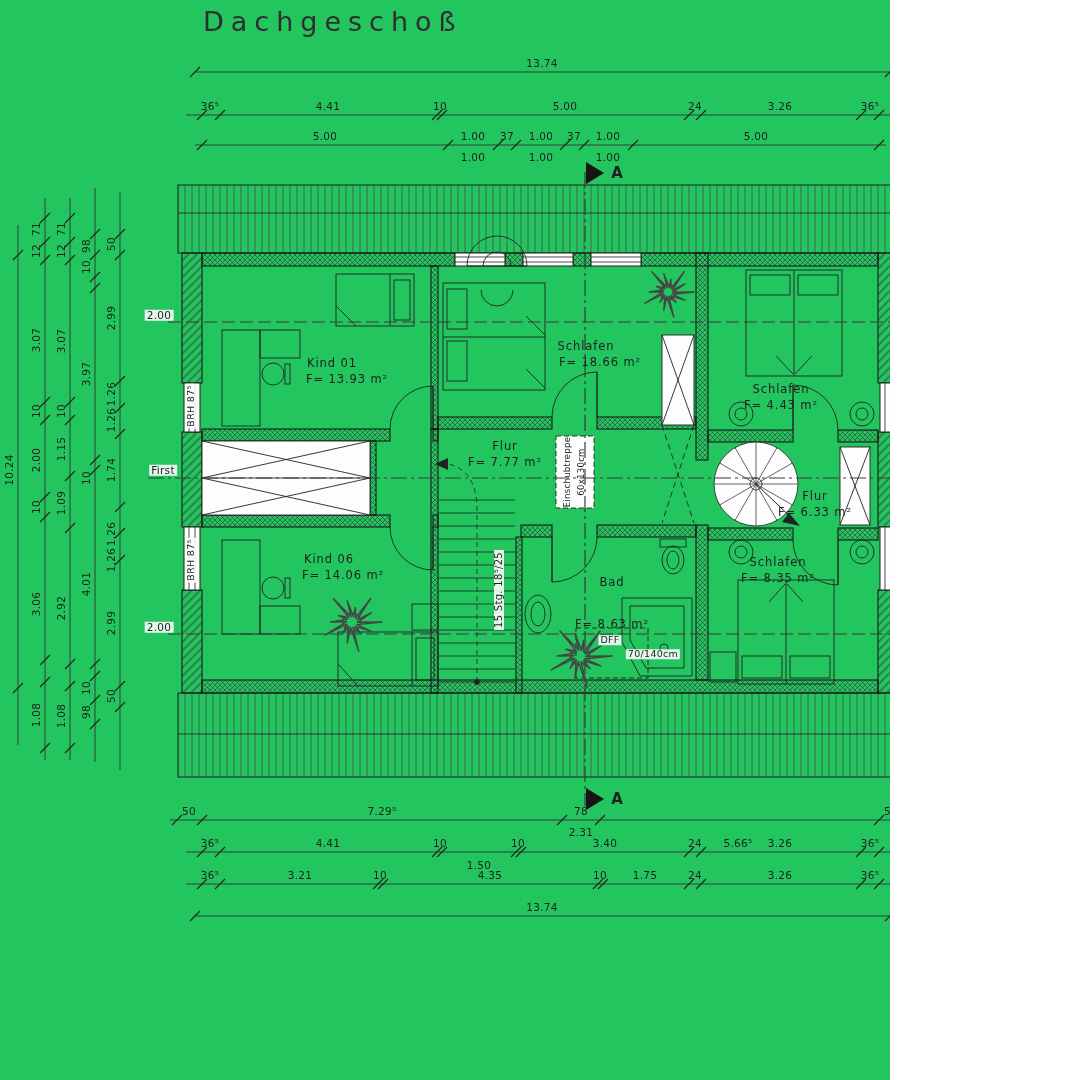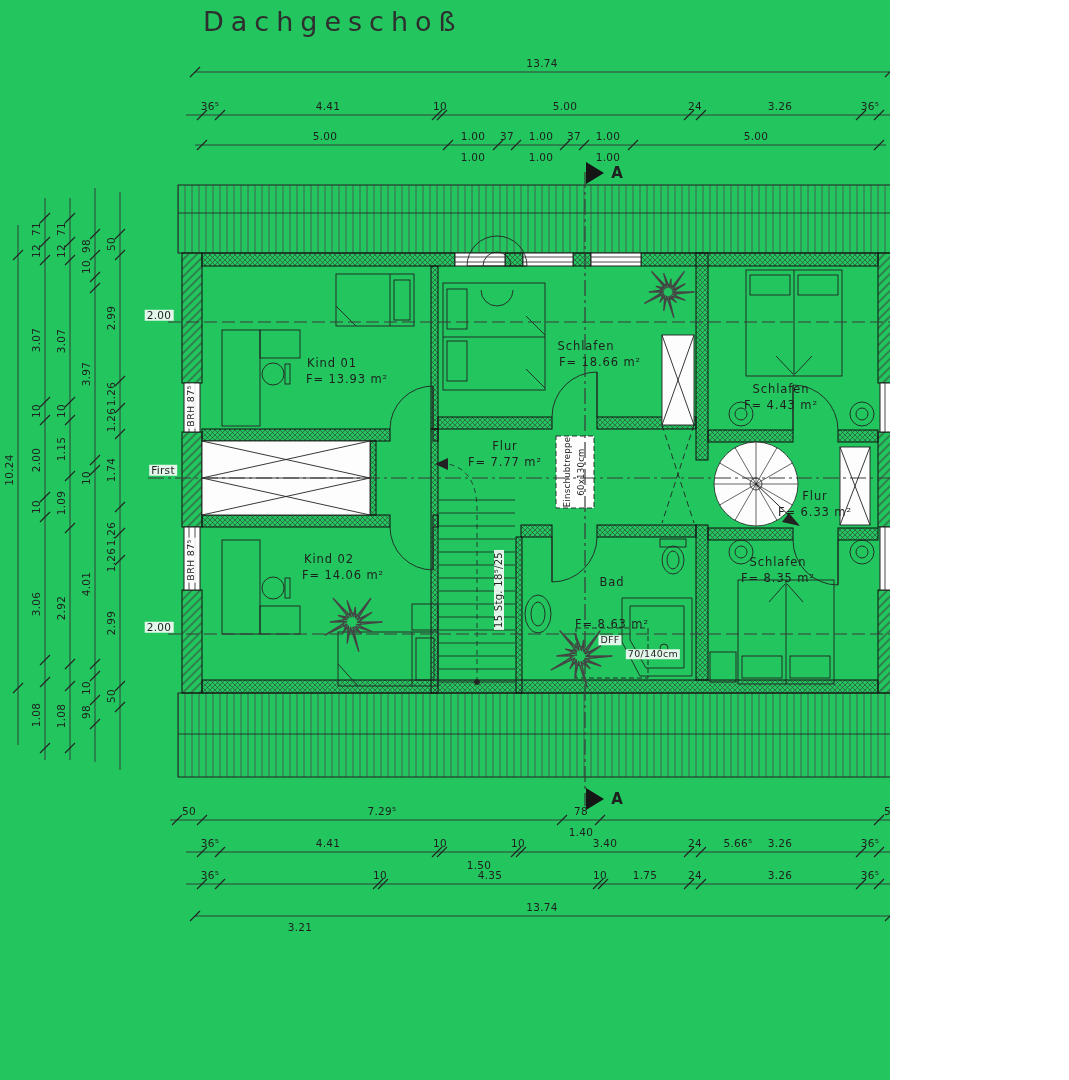--- a/index.html
+++ b/index.html
@@ -446,32 +446,32 @@
       <span class="lbl" style="left: 608px; top: 136px;">1.00</span>
       <span class="lbl" style="left: 756px; top: 136px;">5.00</span>
       <span class="lbl" style="left: 473px; top: 157px;">1.00</span>
       <span class="lbl" style="left: 541px; top: 157px;">1.00</span>
       <span class="lbl" style="left: 608px; top: 157px;">1.00</span>
       <span class="lbl" style="left: 189px; top: 811px;">50</span>
       <span class="lbl" style="left: 382px; top: 811px;">7.29⁵</span>
       <span class="lbl" style="left: 581px; top: 811px;">78</span>
       <span class="lbl" style="left: 738px; top: 843px;">5.66⁵</span>
       <span class="lbl" style="left: 891px; top: 811px;">50</span>
-      <span class="lbl" style="left: 581px; top: 832px;">1.40</span>
+      <span class="lbl" style="left: 581px; top: 832px;">2.31</span>
       <span class="lbl" style="left: 210px; top: 843px;">36⁵</span>
       <span class="lbl" style="left: 328px; top: 843px;">4.41</span>
       <span class="lbl" style="left: 440px; top: 843px;">10</span>
       <span class="lbl" style="left: 479px; top: 865px;">1.50</span>
       <span class="lbl" style="left: 518px; top: 843px;">10</span>
       <span class="lbl" style="left: 605px; top: 843px;">3.40</span>
       <span class="lbl" style="left: 695px; top: 843px;">24</span>
       <span class="lbl" style="left: 780px; top: 843px;">3.26</span>
       <span class="lbl" style="left: 870px; top: 843px;">36⁵</span>
       <span class="lbl" style="left: 210px; top: 875px;">36⁵</span>
-      <span class="lbl" style="left: 300px; top: 927px; text-align: center;">3.21</span>
+      <span class="lbl" style="left: 300px; top: 875px; text-align: center;">3.21</span>
       <span class="lbl" style="left: 380px; top: 875px;">10</span>
       <span class="lbl" style="left: 490px; top: 875px;">4.35</span>
       <span class="lbl" style="left: 600px; top: 875px;">10</span>
       <span class="lbl" style="left: 645px; top: 875px;">1.75</span>
       <span class="lbl" style="left: 695px; top: 875px;">24</span>
       <span class="lbl" style="left: 780px; top: 875px;">3.26</span>
       <span class="lbl" style="left: 870px; top: 875px;">36⁵</span>
       <span class="lbl" style="left: 542px; top: 907px;">13.74</span>
       <span class="lbl v" style="left: 9px; top: 470px;">10.24</span>
       <span class="lbl v" style="left: 36px; top: 229px;">71</span>
@@ -536,21 +536,21 @@
       <span class="lbl room-name" style="left: 332px; top: 364px;">Kind 01</span>
       <span class="lbl room-name" style="left: 332px; top: 380px; margin-left: 15px;">F= 13.93 m²</span>
       <span class="lbl room-name" style="left: 586px; top: 347px;">Schlafen</span>
       <span class="lbl room-name" style="left: 586px; top: 363px; margin-left: 14px;">F= 18.66 m²</span>
       <span class="lbl room-name" style="left: 781px; top: 390px;">Schlafen</span>
       <span class="lbl room-name" style="left: 781px; top: 406px;">F= 4.43 m²</span>
       <span class="lbl room-name" style="left: 505px; top: 447px;">Flur</span>
       <span class="lbl room-name" style="left: 505px; top: 463px;">F= 7.77 m²</span>
       <span class="lbl room-name" style="left: 815px; top: 497px;">Flur</span>
       <span class="lbl room-name" style="left: 815px; top: 513px;">F= 6.33 m²</span>
-      <span class="lbl room-name" style="left: 329px; top: 560px;">Kind 02</span>
+      <span class="lbl room-name" style="left: 329px; top: 560px;">Kind 06</span>
       <span class="lbl room-name" style="left: 343px; top: 576px;">F= 14.06 m²</span>
       <span class="lbl room-name" style="left: 612px; top: 583px;">Bad</span>
       <span class="lbl room-name" style="left: 612px; top: 625px;">F= 8.63 m²</span>
       <span class="lbl room-name" style="left: 778px; top: 563px;">Schlafen</span>
       <span class="lbl room-name" style="left: 778px; top: 579px;">F= 8.35 m²</span>
       <span class="lbl marker" style="left: 617px; top: 173px;">A</span>
       <span class="lbl marker" style="left: 617px; top: 799px;">A</span>
       <span class="lbl ann-bg" style="left: 163px; top: 470px;">First</span>
       <span class="lbl ann-bg" style="left: 159px; top: 315px;">2.00</span>
       <span class="lbl ann-bg" style="left: 921px; top: 315px;">2.00</span>

